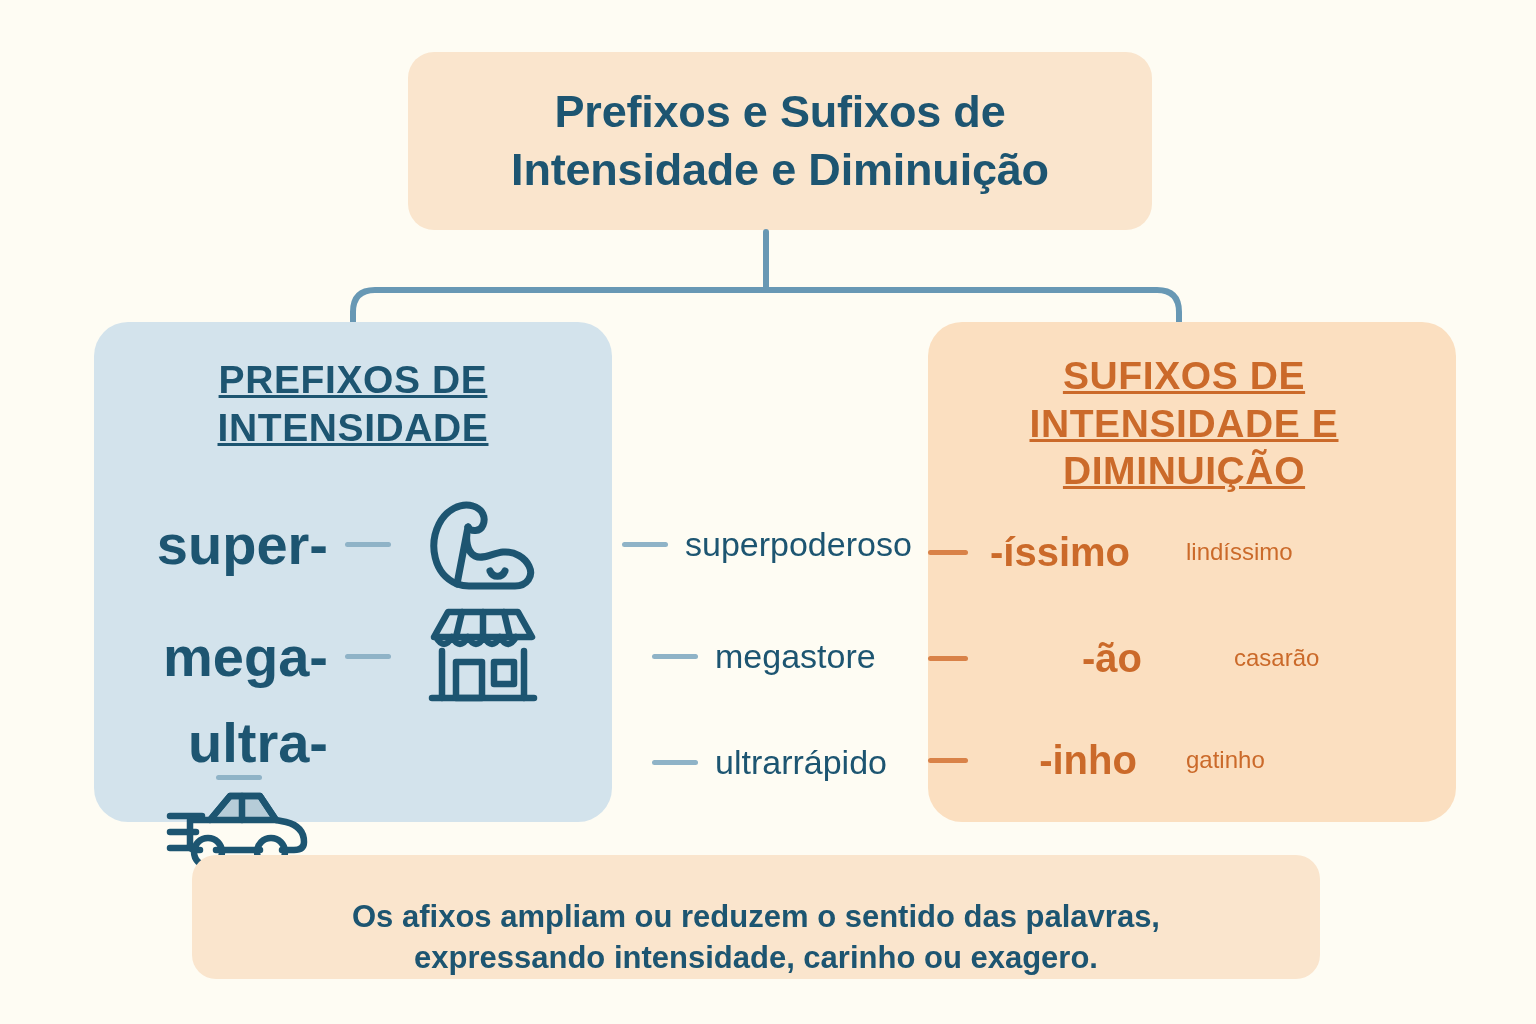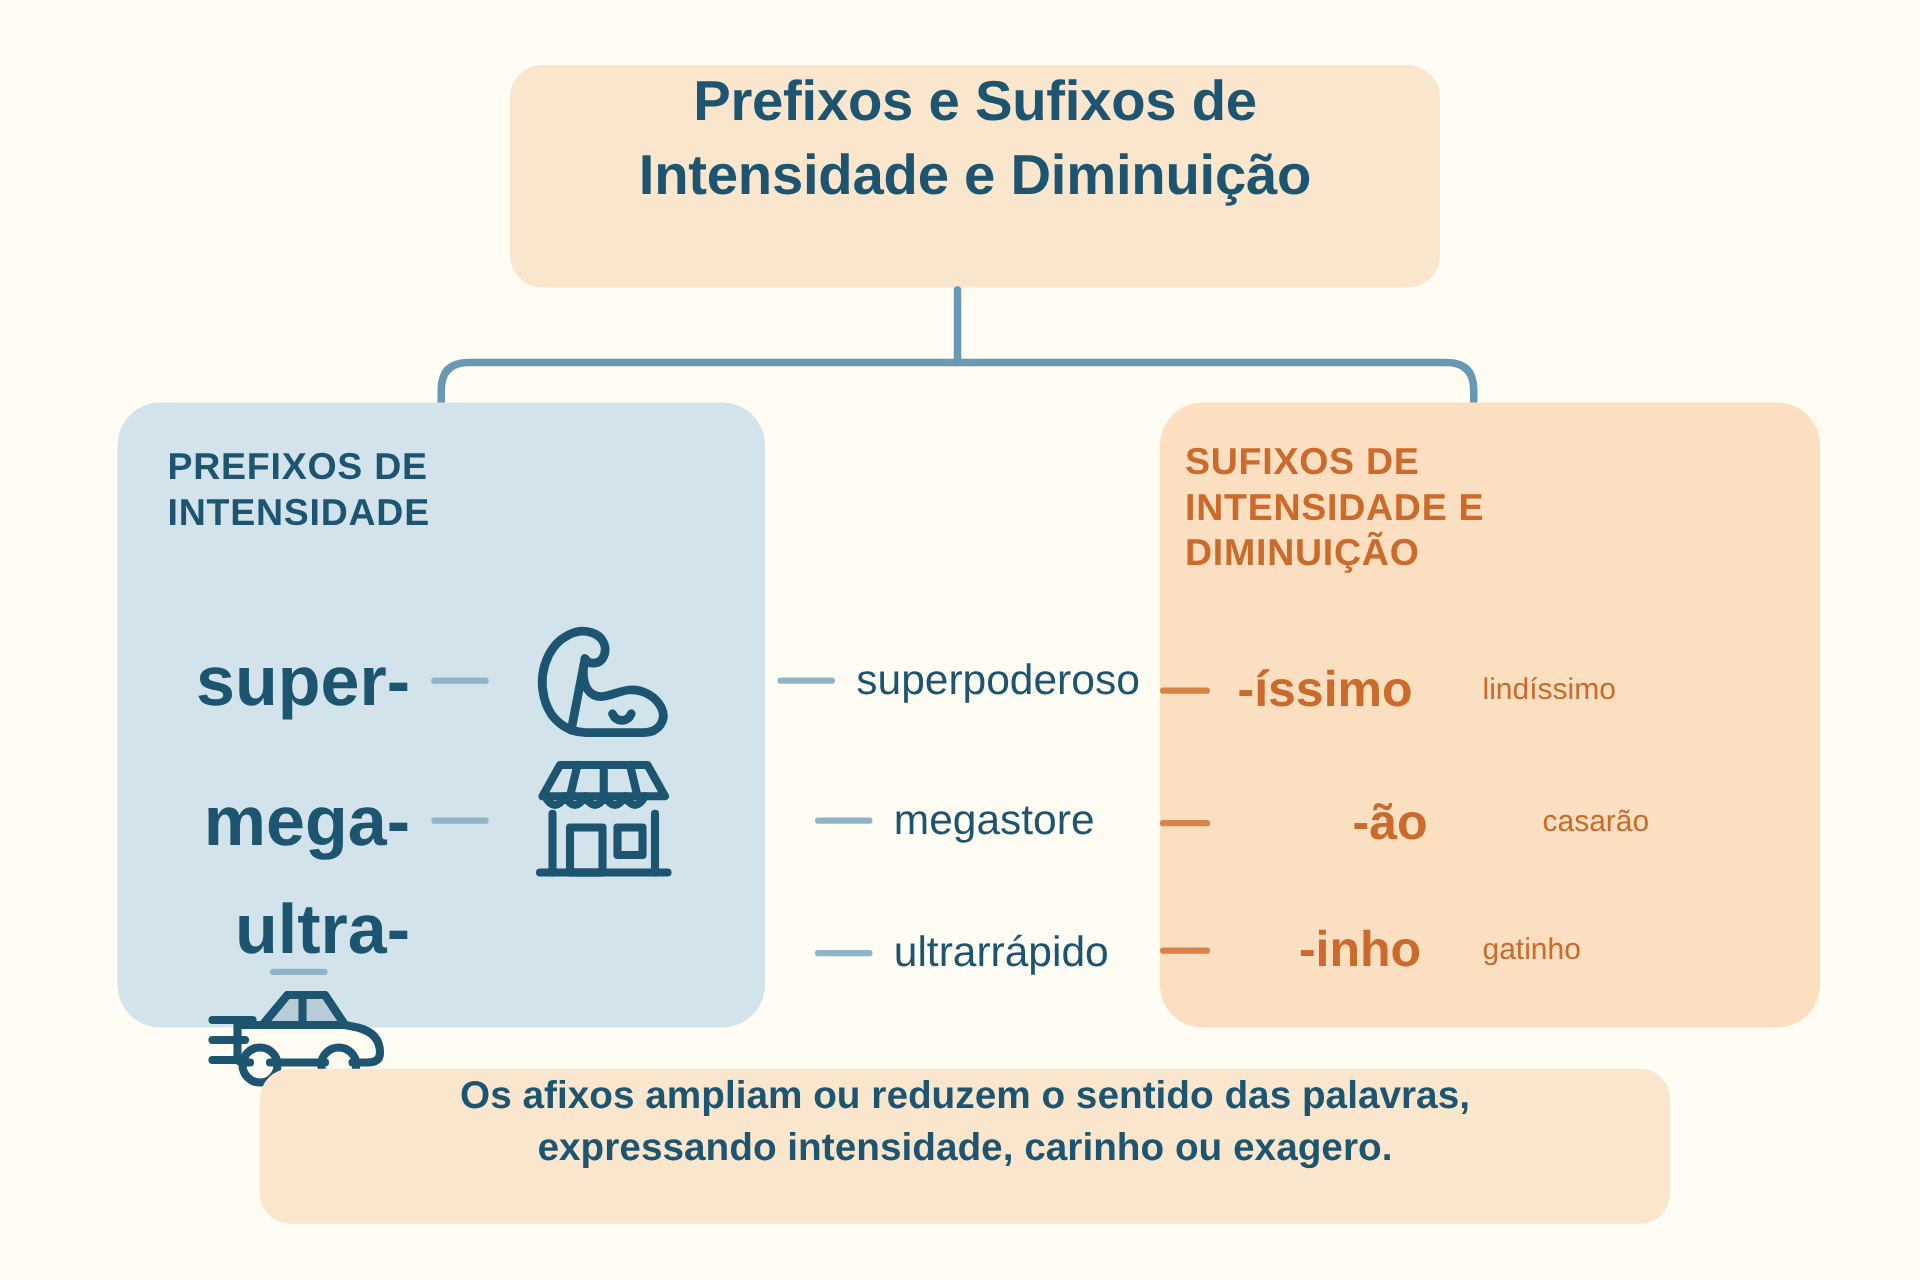--- a/index.html
+++ b/index.html
@@ -23,20 +23,21 @@
   
   .title-card {
     position: absolute;
     left: 408px;
     top: 52px;
     width: 744px;
     height: 178px;
     background: #fae5cd;
     border-radius: 26px;
     display: flex;
+    align-items: center;
     justify-content: center;
     box-sizing: border-box;
     padding: 0 34px;
   }
   .title-text {
     font-size: 45px;
     font-weight: bold;
     color: #1d5571;
     line-height: 1.30;
     text-align: center;
@@ -67,25 +68,26 @@
     background: #d3e3ec;
   }
   .panel-right {
     left: 928px;
     top: 322px;
     width: 528px;
     height: 500px;
     background: #fbdfc0;
   }
   .panel-heading {
-    text-align: left;
-    font-size: 30px;
+    text-align: center;
+    font-size: 39px;
     font-weight: bold;
     line-height: 1.22;
     letter-spacing: 0.6px;
+    text-decoration: underline;
   }
   .panel-left .panel-heading {
     color: #1d5571;
     padding: 34px 40px 0 40px;
   }
   .panel-right .panel-heading {
     color: #cb6a2a;
     padding: 30px 36px 0 20px;
   }
 
@@ -157,28 +159,28 @@
   }
   .suffix-example {
     font-size: 24px;
     color: #cb6a2a;
     white-space: nowrap;
   }
 
   
   .footer-card {
     position: absolute;
-    left: 208px;
+    left: 192px;
     top: 855px;
     width: 1128px;
     height: 124px;
     background: #fae5cd;
     border-radius: 24px;
     display: flex;
-    align-items: flex-start;
+    align-items: flex-end;
     justify-content: center;
     box-sizing: border-box;
     padding: 0 40px;
   }
   .footer-text {
     font-size: 31px;
     font-weight: bold;
     color: #1d5571;
     text-align: center;
     line-height: 1.34;

